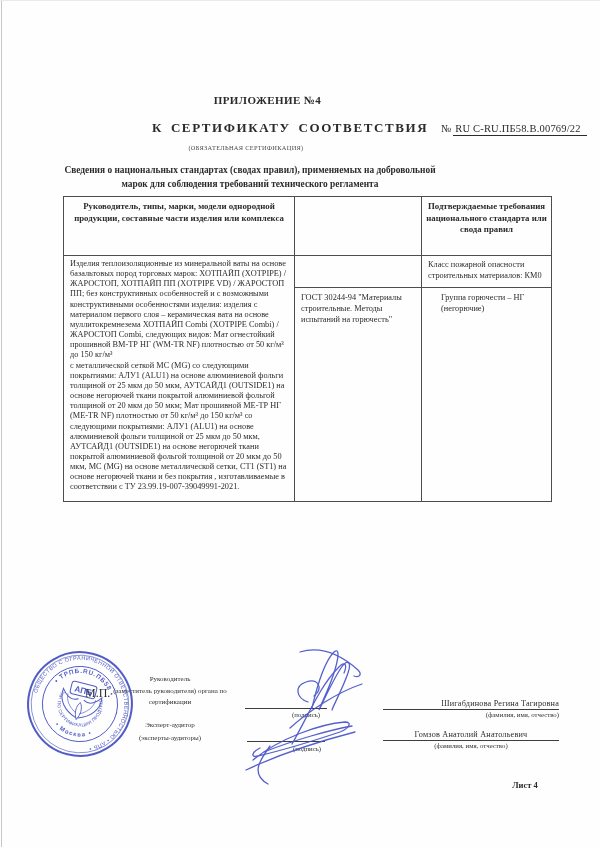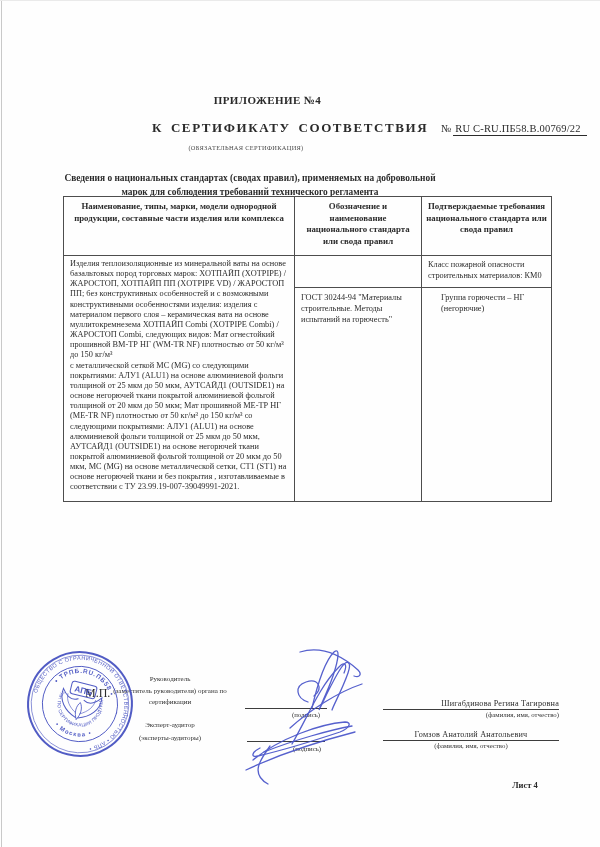--- a/index.html
+++ b/index.html
@@ -26,21 +26,21 @@
   .cert-no-sign{font-size:10.5px;margin-left:13px;}
   .cert-number{
     font-size:10.5px;letter-spacing:.2px;
     border-bottom:1px solid #2b2b2b;padding:0 6px 1px 2px;margin-left:2px;
   }
   .mandatory-note{
     position:absolute;left:146px;top:144px;width:200px;
     text-align:center;font-size:6.4px;letter-spacing:.3px;color:#4a4a4a;
   }
   .subtitle{
-    position:absolute;left:55px;top:172px;width:390px;
+    position:absolute;left:55px;top:164px;width:390px;
     text-align:center;font-weight:bold;font-size:9.4px;line-height:13.5px;
   }
 
   
   .std-table{
     position:absolute;left:63px;top:196px;width:489px;height:306px;
     border:1px solid #4d4d4d;box-sizing:border-box;
   }
   .tline{position:absolute;background:#4d4d4d;}
   .vline1{left:230px;top:0;width:1px;height:304px;}
@@ -105,22 +105,21 @@
     <div>Сведения о национальных стандартах (сводах правил), применяемых на добровольной</div>
     <div>марок для соблюдения требований технического регламента</div>
   </div>
 
   <div class="std-table">
     <div class="tline vline1"></div>
     <div class="tline vline2"></div>
     <div class="tline hline1"></div>
     <div class="tline hline2"></div>
 
-    <div class="tcell th th1">Наименование, типы, марки, модели однородной продукции, составные части изделия или комплекса</div>
-    <div class="tcell th th2">Обозначение и наименование национального стандарта или свода правил</div>
+    <div class="tcell th th1">Руководитель, типы, марки, модели однородной продукции, составные части изделия или комплекса</div>
     <div class="tcell th th3">Подтверждаемые требования национального стандарта или свода правил</div>
 
     <div class="tcell td td-desc">Изделия теплоизоляционные из минеральной ваты на основе базальтовых пород торговых марок: ХОТПАЙП (XOTPIPE) / ЖАРОСТОП, ХОТПАЙП ПП (XOTPIPE VD) / ЖАРОСТОП ПП; без конструктивных особенностей и с возможными конструктивными особенностями изделия: изделия с материалом первого слоя – керамическая вата на основе муллитокремнезема ХОТПАЙП Combi (XOTPIPE Combi) / ЖАРОСТОП Combi, следующих видов: Мат огнестойкий прошивной ВМ-ТР НГ (WM-TR NF) плотностью от 50 кг/м³ до 150 кг/м³
 с металлической сеткой МС (MG) со следующими покрытиями: АЛУ1 (ALU1) на основе алюминиевой фольги толщиной от 25 мкм до 50 мкм, АУТСАЙД1 (OUTSIDE1) на основе негорючей ткани покрытой алюминиевой фольгой толщиной от 20 мкм до 50 мкм; Мат прошивной МЕ-ТР НГ (ME-TR NF) плотностью от 50 кг/м³ до 150 кг/м³ со следующими покрытиями: АЛУ1 (ALU1) на основе алюминиевой фольги толщиной от 25 мкм до 50 мкм, АУТСАЙД1 (OUTSIDE1) на основе негорючей ткани покрытой алюминиевой фольгой толщиной от 20 мкм до 50 мкм, МС (MG) на основе металлической сетки, СТ1 (ST1) на основе негорючей ткани и без покрытия , изготавливаемые в соответствии с ТУ 23.99.19-007-39049991-2021.</div>
     <div class="tcell td td-fireclass">Класс пожарной опасности строительных материалов: КМ0</div>
     <div class="tcell td td-standard">ГОСТ 30244-94 "Материалы строительные. Методы испытаний на горючесть"</div>
     <div class="tcell td td-flam">Группа горючести – НГ (негорючие)</div>
   </div>
 
   <div class="mp-label">М.П.</div>

